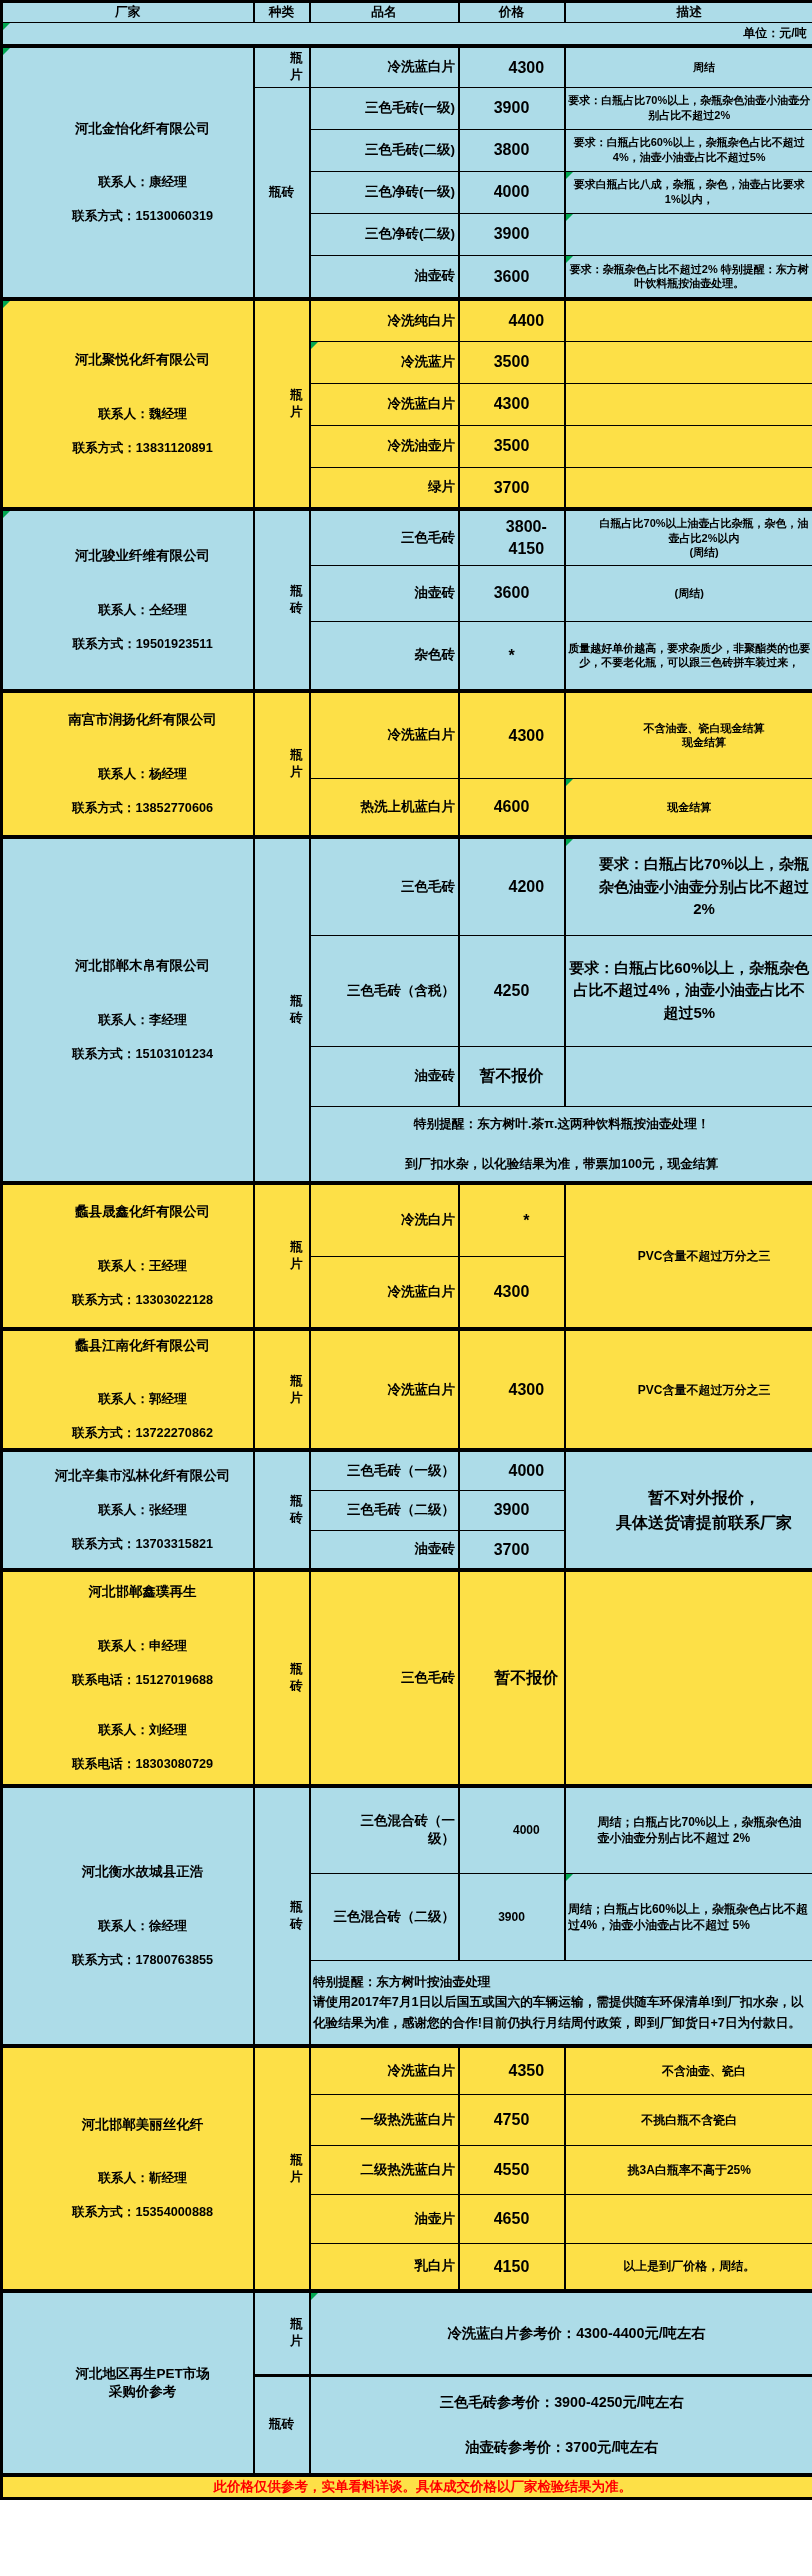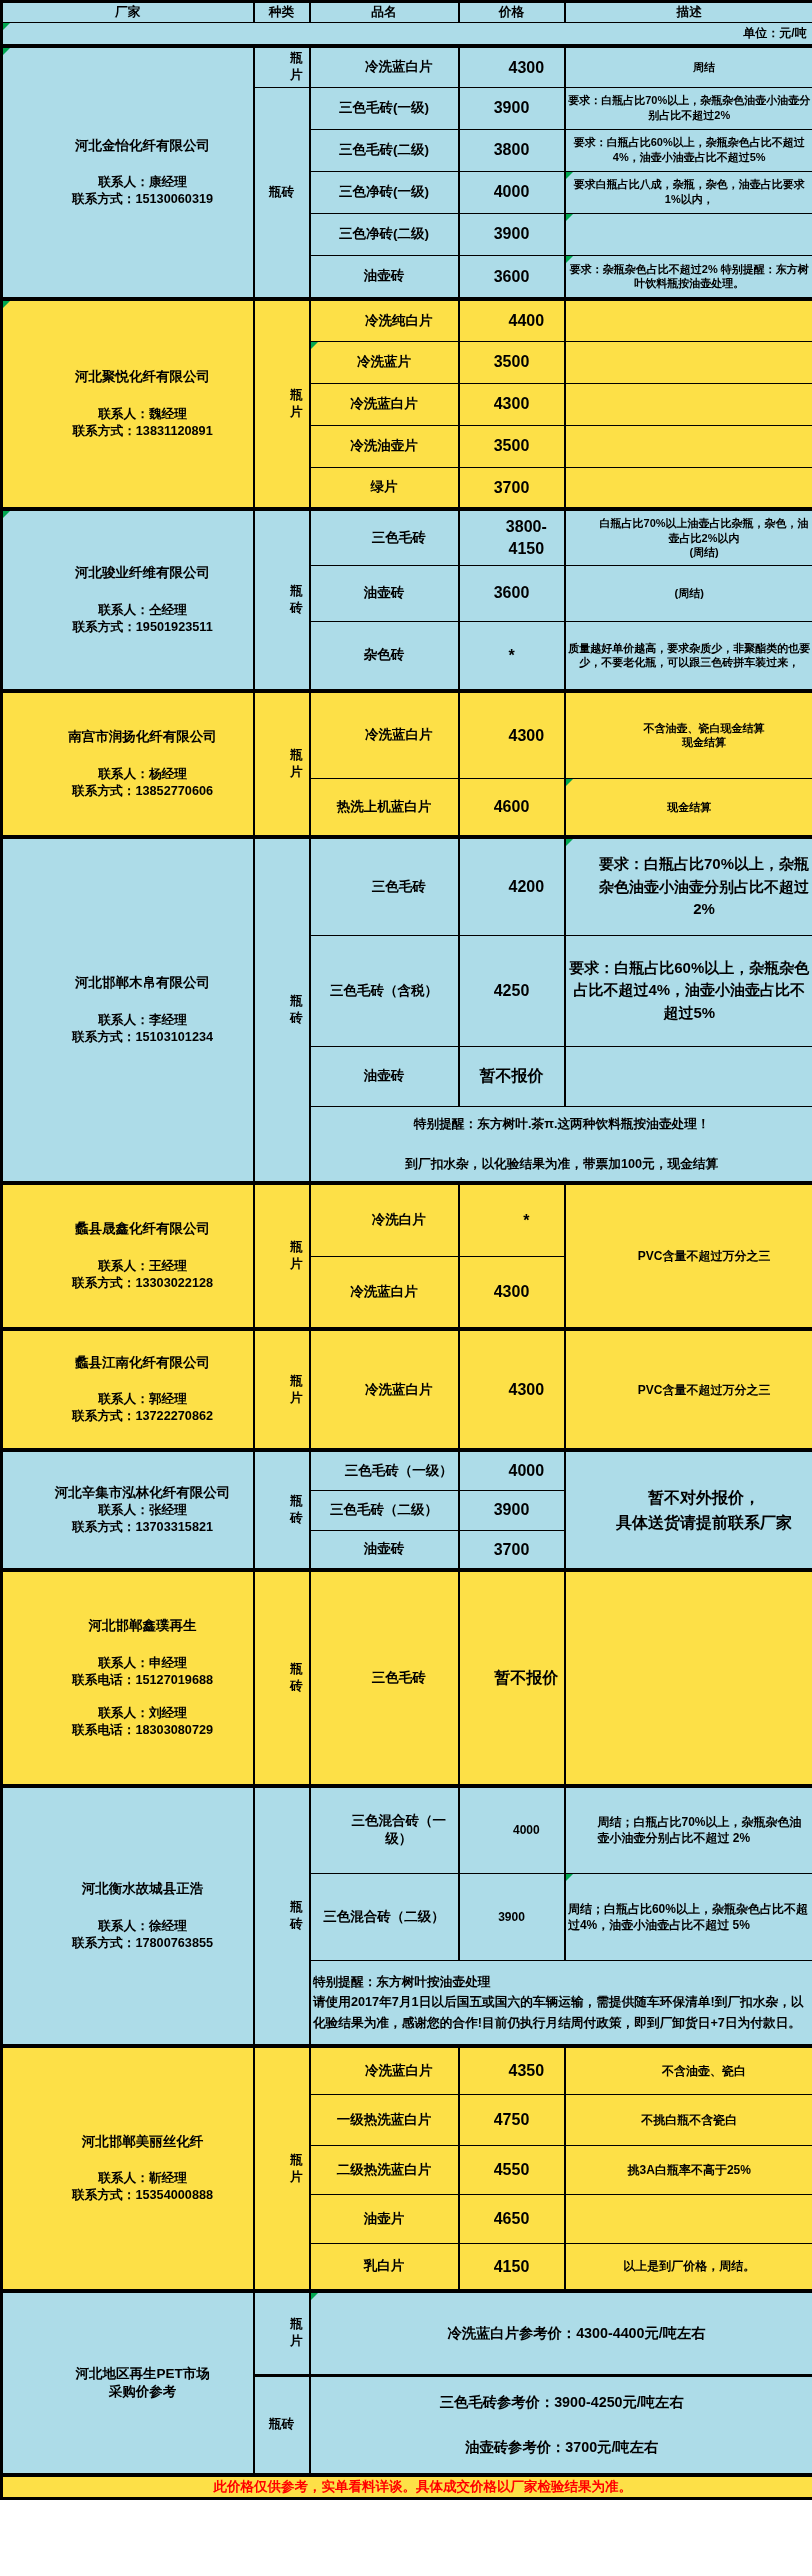--- a/index.html
+++ b/index.html
@@ -8,25 +8,25 @@
   table{border-collapse:collapse;table-layout:fixed;width:813px;border:3.2px solid var(--border);}
   td{border:1.6px solid var(--border);border-left-width:2.4px;border-right-width:2.4px;
      padding:0.8px 2.4px;text-align:center;vertical-align:middle;font-weight:700;line-height:1.35;overflow:hidden;}
   tr.top>td{border-top-width:4px;padding-left:32px;}
   td.tt{border-top-width:3.2px;}
   tr.b>td{background:var(--blue);}
   tr.w>td{background:#fde047;}
   .hd{font-size:12.7px;}
   .unit{text-align:right;font-size:12px;padding-right:6.3px;}
   .co-name{font-size:13.5px;white-space:pre-line;}
-  .co-line{font-size:12.7px;}
+  .co-line{font-size:12.7px;margin-top:17px;}
   .gap{height:19px;}
   .gap-sm{height:16px;}
   .ty{font-size:12.7px;}
-  .pn{font-size:13.5px;}
+  .pn{font-size:13.5px;text-align:right;}
   .pr{font-size:16px;}
   .de{font-size:11px;white-space:pre-line;}
   .lg{font-size:15px;line-height:1.5;}
   .xl{font-size:16px;line-height:1.6;}
   .md{font-size:12px;}
   .left{text-align:left;}
   .note{font-size:12.7px;white-space:pre-line;line-height:1.6;}
   .big{font-size:14.3px;white-space:pre-line;line-height:1.6;}
   .footer{color:var(--red);font-size:13.5px;}
   .tri{position:relative;}

